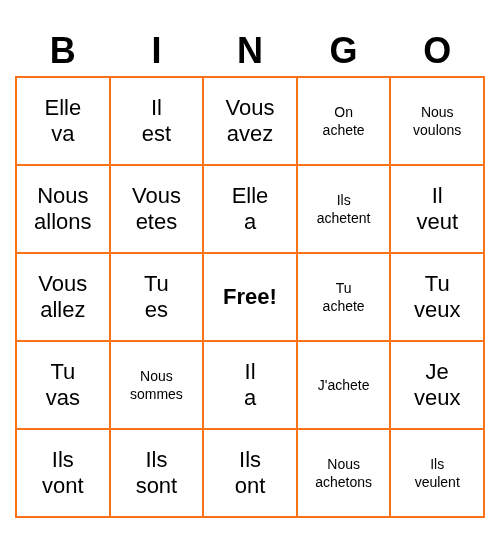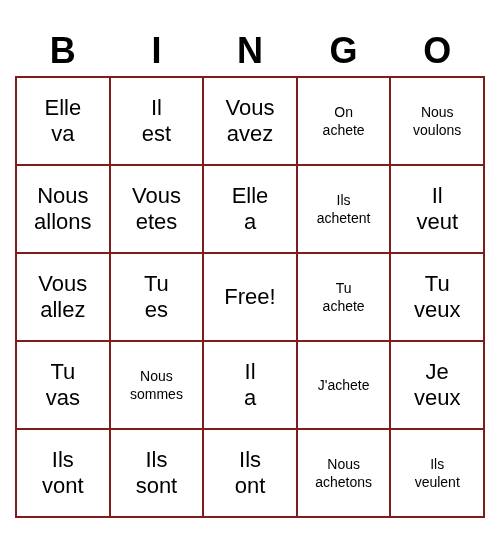--- a/index.html
+++ b/index.html
@@ -18,38 +18,38 @@
     }
     .header-row th {
       font-size: 36px;
       font-weight: bold;
       text-align: center;
       padding: 4px 0;
       width: 94px;
       border: none;
     }
     .grid-cell {
-      border: 2px solid #7f1d1d;
+      border: 2px solid #f97316;
       width: 94px;
       height: 88px;
       text-align: center;
       vertical-align: middle;
       padding: 4px;
     }
     .cell-large {
       font-size: 22px;
       line-height: 1.2;
     }
     .cell-small {
       font-size: 14px;
       line-height: 1.3;
     }
     .free-cell {
       font-size: 22px;
-      font-weight: normal;
+      font-weight: bold;
     }
   </style>
 </head>
 <body>
 
 <table class="bingo-card">
   <thead>
     <tr class="header-row">
     <th>B</th>
         <th>I</th>

